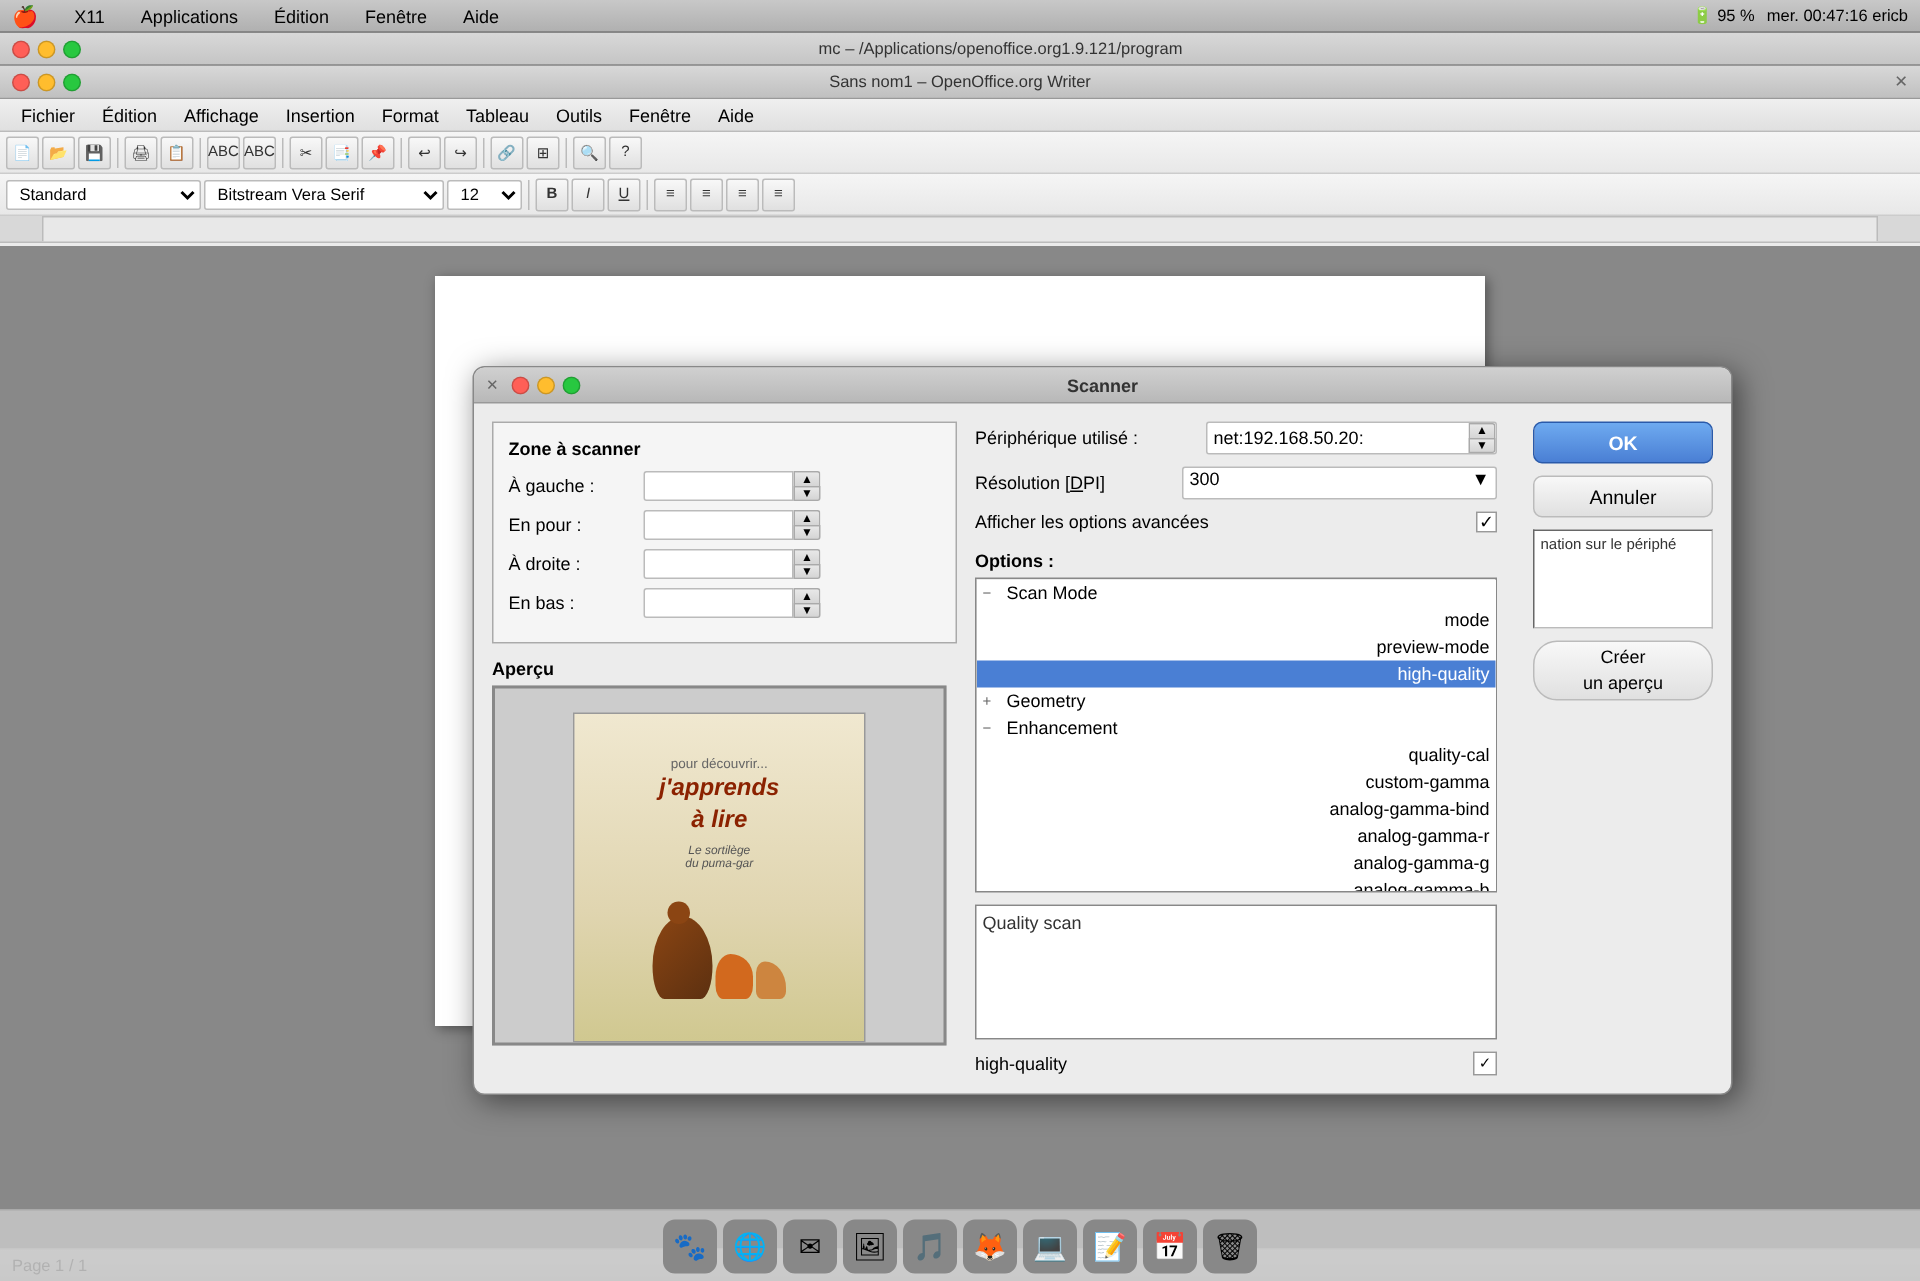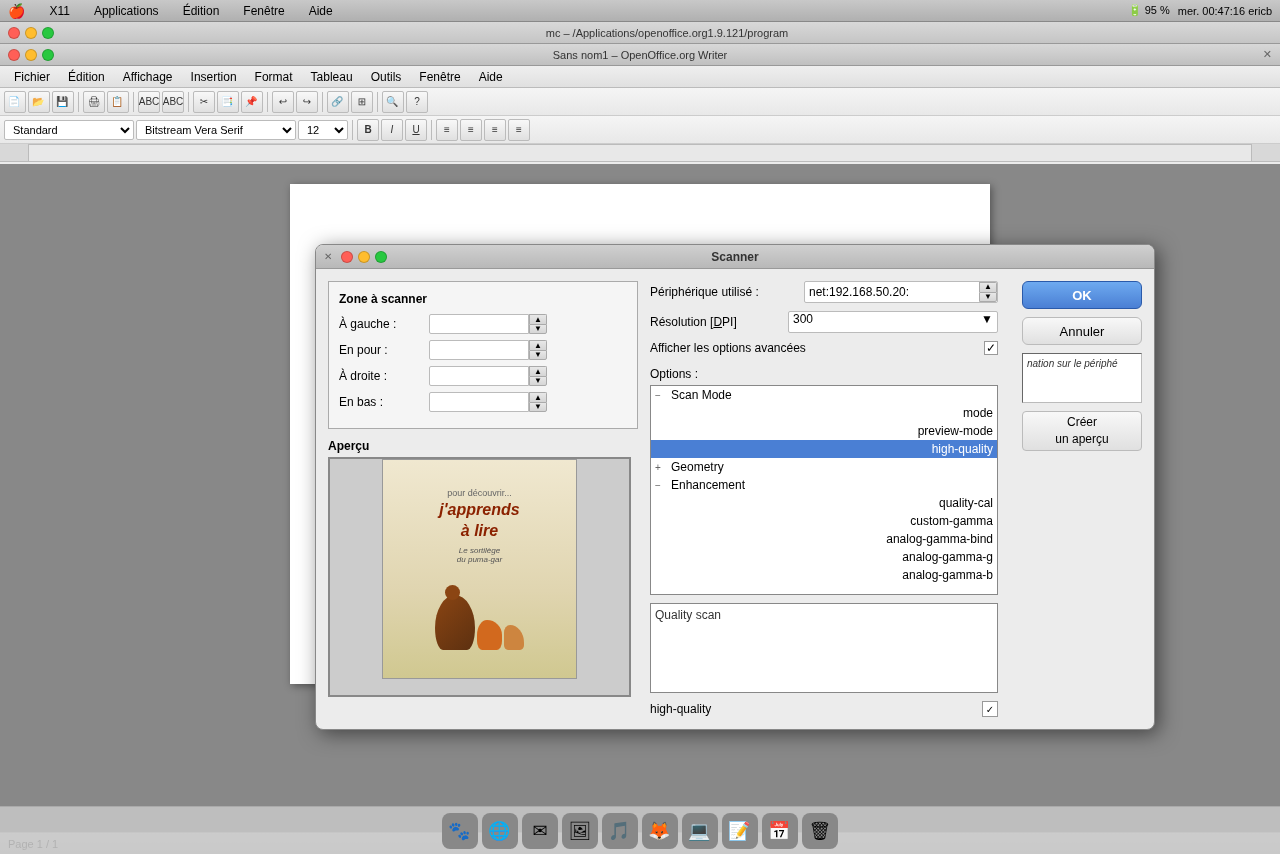--- a/index.html
+++ b/index.html
@@ -136,21 +136,21 @@
       width: 18px; height: 10px; background: linear-gradient(to bottom, #e8e8e8, #d5d5d5);
       border: 1px solid #aaa; display: flex; align-items: center; justify-content: center;
       font-size: 8px; cursor: pointer; line-height: 1;
     }
     .spin-arrow:first-child { border-radius: 0 2px 0 0; border-bottom: none; }
     .spin-arrow:last-child { border-radius: 0 0 2px 0; }
 
     .apercu-label { font-size: 12px; font-weight: bold; color: #000; margin-bottom: 4px; }
     .apercu-box {
       width: 303px; height: 240px; border: 2px solid #888; background: #ccc;
-      overflow: hidden; display: flex; align-items: flex-start; justify-content: center;
+      overflow: hidden; display: flex; align-items: flex-end; justify-content: center;
     }
     .apercu-img {
       width: 195px; height: 220px; background: linear-gradient(135deg, #f5e6c8 0%, #e8d5a0 50%, #d4c080 100%);
       border: 1px solid #999; position: relative; overflow: hidden; display: flex; align-items: center; justify-content: center;
     }
 
     
     .right-panel { flex: 1; display: flex; flex-direction: column; }
 
     
@@ -170,21 +170,21 @@
       flex: 1; height: 22px; background: #fff; border: 1px solid #bbb; border-radius: 2px;
       font-size: 12px; padding: 0 4px; display: flex; align-items: flex-start; justify-content: space-between;
     }
 
     
     .advanced-row { display: flex; align-items: center; margin-bottom: 12px; }
     .advanced-label { font-size: 12px; color: #000; flex: 1; }
     .checkbox { width: 14px; height: 14px; border: 1px solid #999; background: #fff; display: flex; align-items: center; justify-content: center; }
 
     
-    .options-label { font-size: 12px; font-weight: normal; color: #000; margin-bottom: 4px; }
+    .options-label { font-size: 12px; font-weight: bold; color: #000; margin-bottom: 4px; }
     .options-tree {
       border: 1px solid #888; background: #fff; height: 210px; overflow-y: scroll;
       margin-bottom: 8px;
     }
     .tree-item { padding: 2px 4px; font-size: 12px; cursor: pointer; display: flex; align-items: center; }
     .tree-item.selected { background: #4a7fd4; color: #fff; }
     .tree-item .expander { width: 14px; margin-right: 2px; font-size: 10px; color: #666; }
     .tree-item.selected .expander { color: #fff; }
     .tree-item.indent2 { padding-left: 32px; justify-content: flex-end; }
 
@@ -209,26 +209,26 @@
     .dialog-btn {
       width: 120px; height: 28px; background: linear-gradient(to bottom, #f8f8f8, #e0e0e0);
       border: 1px solid #bbb; border-radius: 6px; font-size: 13px; cursor: pointer;
       display: flex; align-items: center; justify-content: center;
     }
     .dialog-btn.default-btn {
       background: linear-gradient(to bottom, #6eaaf0, #4a7fd4);
       border: 1px solid #2a5aaa; color: #fff; font-weight: bold;
     }
     .info-box {
-      width: 120px; height: 50px; border: 1px inset #bbb; background: #fff;
-      font-size: 10px; padding: 4px; overflow: hidden; color: #333; font-style: italic;
+      width: 120px; height: 66px; border: 1px inset #bbb; background: #fff;
+      font-size: 10px; padding: 4px; overflow: hidden; color: #333;
     }
     .creer-btn {
       width: 120px; height: 40px; background: linear-gradient(to bottom, #f8f8f8, #e0e0e0);
-      border: 1px solid #bbb; border-radius: 4px; font-size: 12px; cursor: pointer;
+      border: 1px solid #bbb; border-radius: 16px; font-size: 12px; cursor: pointer;
       display: flex; align-items: center; justify-content: center; text-align: center; line-height: 1.4;
     }
 
     
     .left-ruler {
       position: absolute; left: 14px; top: 120px; bottom: 22px; width: 14px;
       background: #d8d8d8; border-right: 1px solid #bbb;
       display: flex; flex-direction: column;
     }
 
@@ -497,20 +497,24 @@
               <span class="expander"></span>
               <span>quality-cal</span>
             </div>
             <div class="tree-item indent2">
               <span class="expander"></span>
               <span>custom-gamma</span>
             </div>
             <div class="tree-item indent2">
               <span class="expander"></span>
               <span>analog-gamma-bind</span>
+            </div>
+            <div class="tree-item indent2">
+              <span class="expander"></span>
+              <span>analog-gamma-r</span>
             </div>
             <div class="tree-item indent2">
               <span class="expander"></span>
               <span>analog-gamma-g</span>
             </div>
             <div class="tree-item indent2">
               <span class="expander"></span>
               <span>analog-gamma-b</span>
             </div>
           </div>

